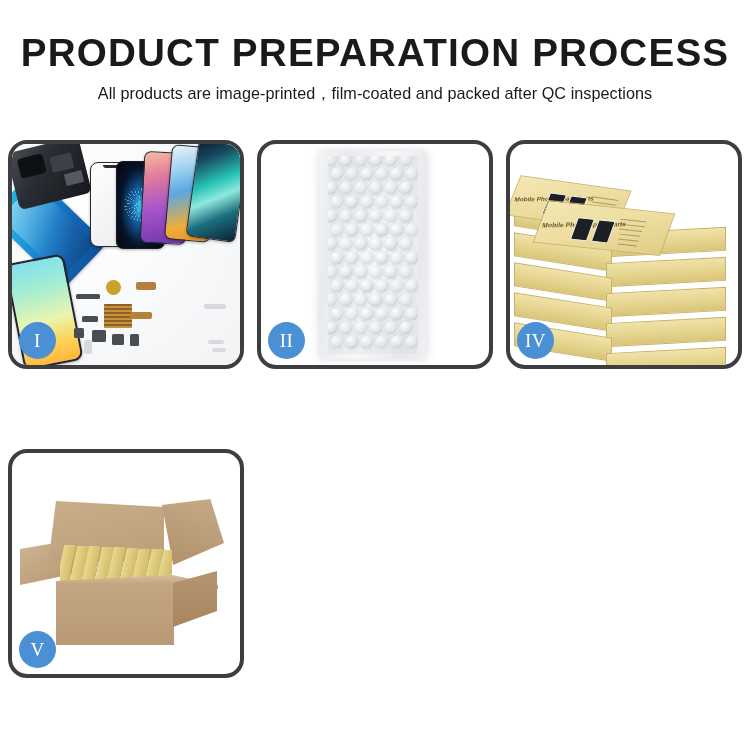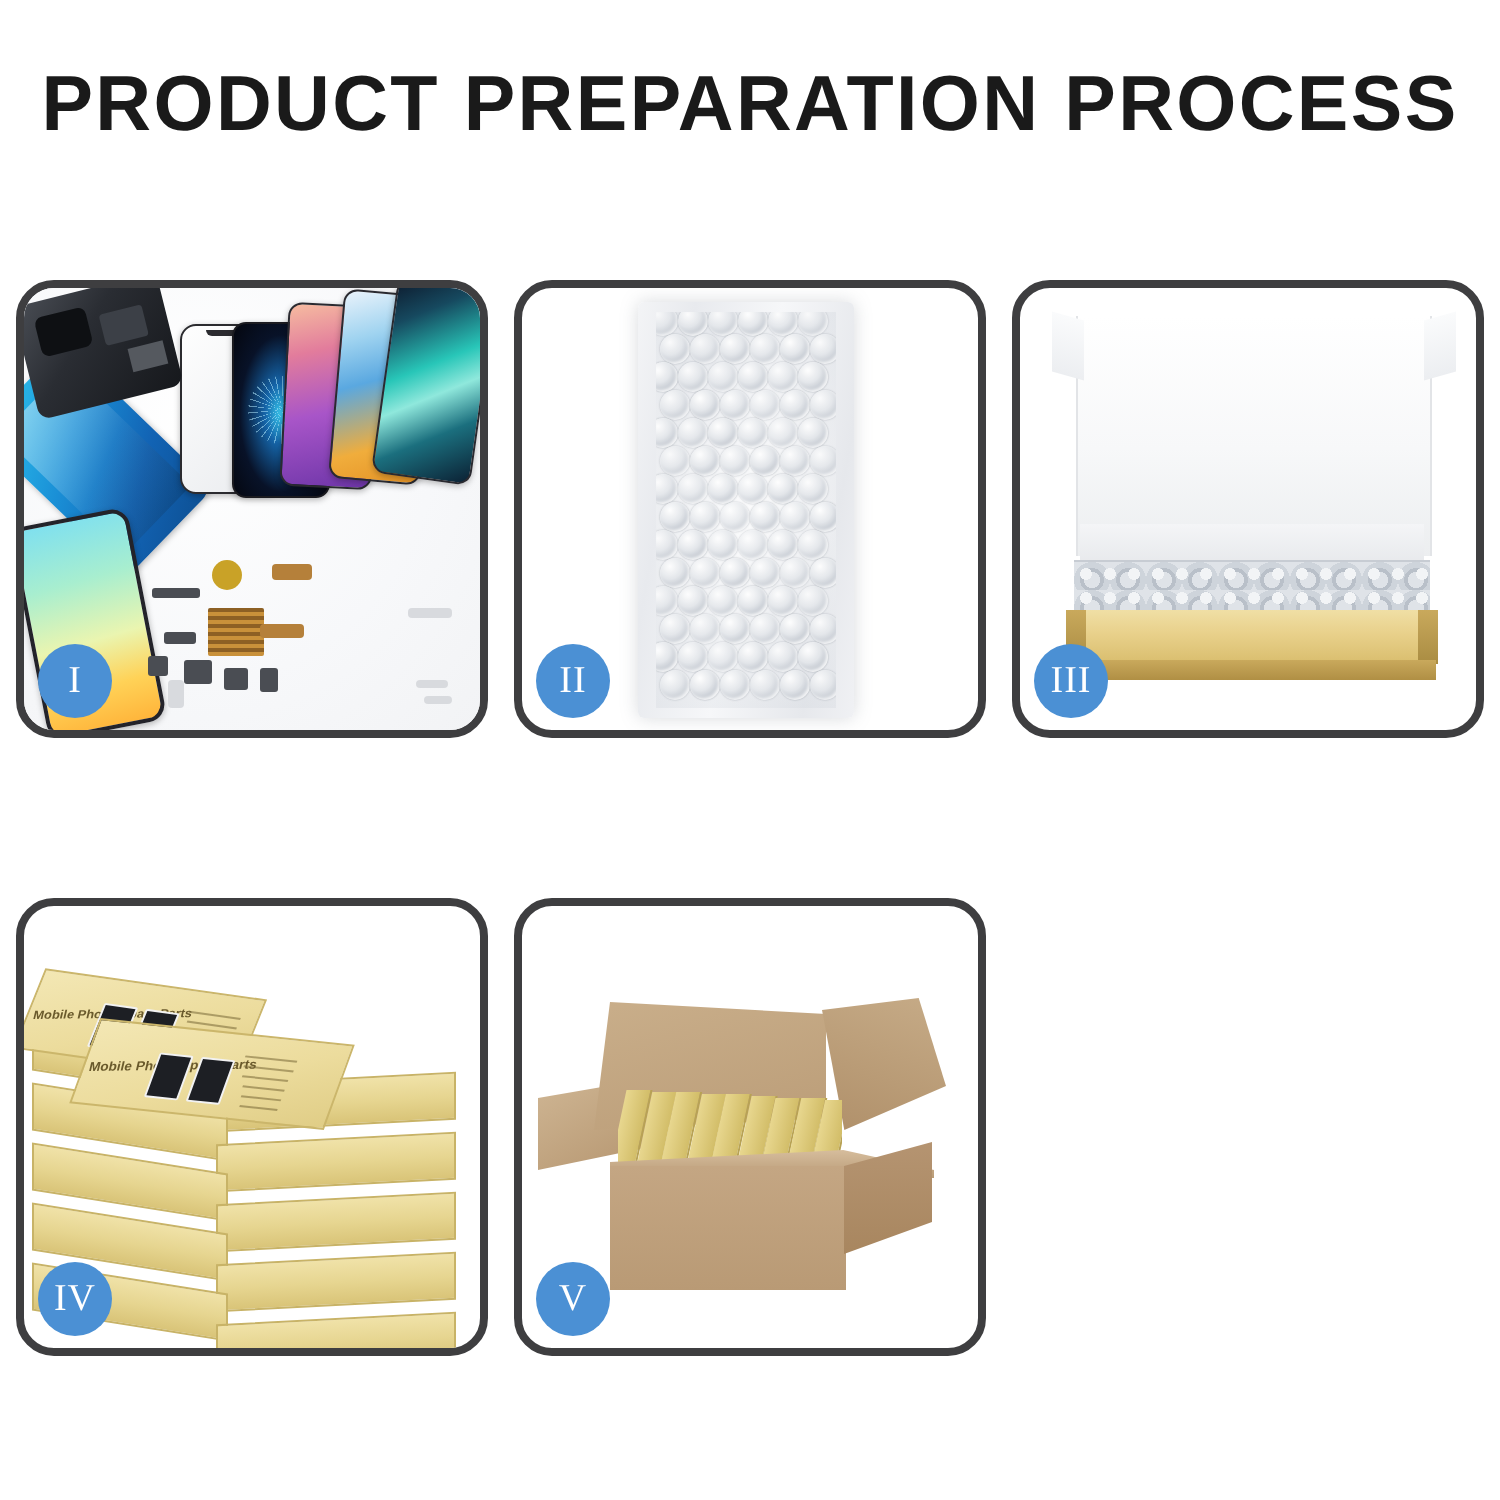--- a/index.html
+++ b/index.html
@@ -402,20 +402,21 @@
     left: 30px; top: 176px;
     width: 164px; height: 16px;
     background: radial-gradient(ellipse at 50% 50%, rgba(120,120,125,.22), rgba(255,255,255,0) 70%);
   }
 </style>
 </head>
 <body>
 
 <div class="header">
   <h1 class="title">PRODUCT PREPARATION PROCESS</h1>
+  <p class="subtitle">All products are image-printed，film-coated and packed after QC inspections</p>
 </div>
 
 <div class="grid">
 
   <div class="panel p1">
     <div class="panel-photo">
       <div class="p1-bg"></div>
       <div class="ph ph-blue"></div>
       <div class="ph ph-white"></div>
       <div class="ph ph-dark"></div>
@@ -530,30 +531,20 @@
             <div class="bub" style="left: 32px; top: 179px; opacity: 0.83;"></div>
             <div class="bub" style="left: 47px; top: 179px; opacity: 0.72;"></div>
             <div class="bub" style="left: 62px; top: 179px; opacity: 0.89;"></div>
             <div class="bub" style="left: 77px; top: 179px; opacity: 0.78;"></div>
           </div>
       </div>
     </div>
     <div class="badge">II</div>
   </div>
 
-  <div class="panel p3">
-    <div class="panel-photo">
-      <div class="wb-lid"></div>
-      <div class="wb-inner"></div>
-      <div class="wb-content"></div>
-      <div class="wb-tray"></div>
-      <div class="wb-tray-front"></div>
-    </div>
-    <div class="badge">III</div>
-  </div>
 
   <div class="panel p4">
     <div class="panel-photo">
       <div class="stack" id="box-stack">
           <div class="kbox" style="left: 4px; top: 66px; width: 96px; height: 22px; z-index: 10; transform: skewY(9deg);"></div>
           <div class="kbox" style="left: 4px; top: 96px; width: 96px; height: 22px; z-index: 11; transform: skewY(9deg);"></div>
           <div class="kbox" style="left: 4px; top: 126px; width: 96px; height: 22px; z-index: 12; transform: skewY(9deg);"></div>
           <div class="kbox" style="left: 4px; top: 156px; width: 96px; height: 22px; z-index: 13; transform: skewY(9deg);"></div>
           <div class="kbox" style="left: 4px; top: 186px; width: 96px; height: 22px; z-index: 14; transform: skewY(9deg);"></div>
           <div class="kbox" style="left: 96px; top: 86px; width: 118px; height: 22px; z-index: 10; transform: skewY(-3deg);"></div>

